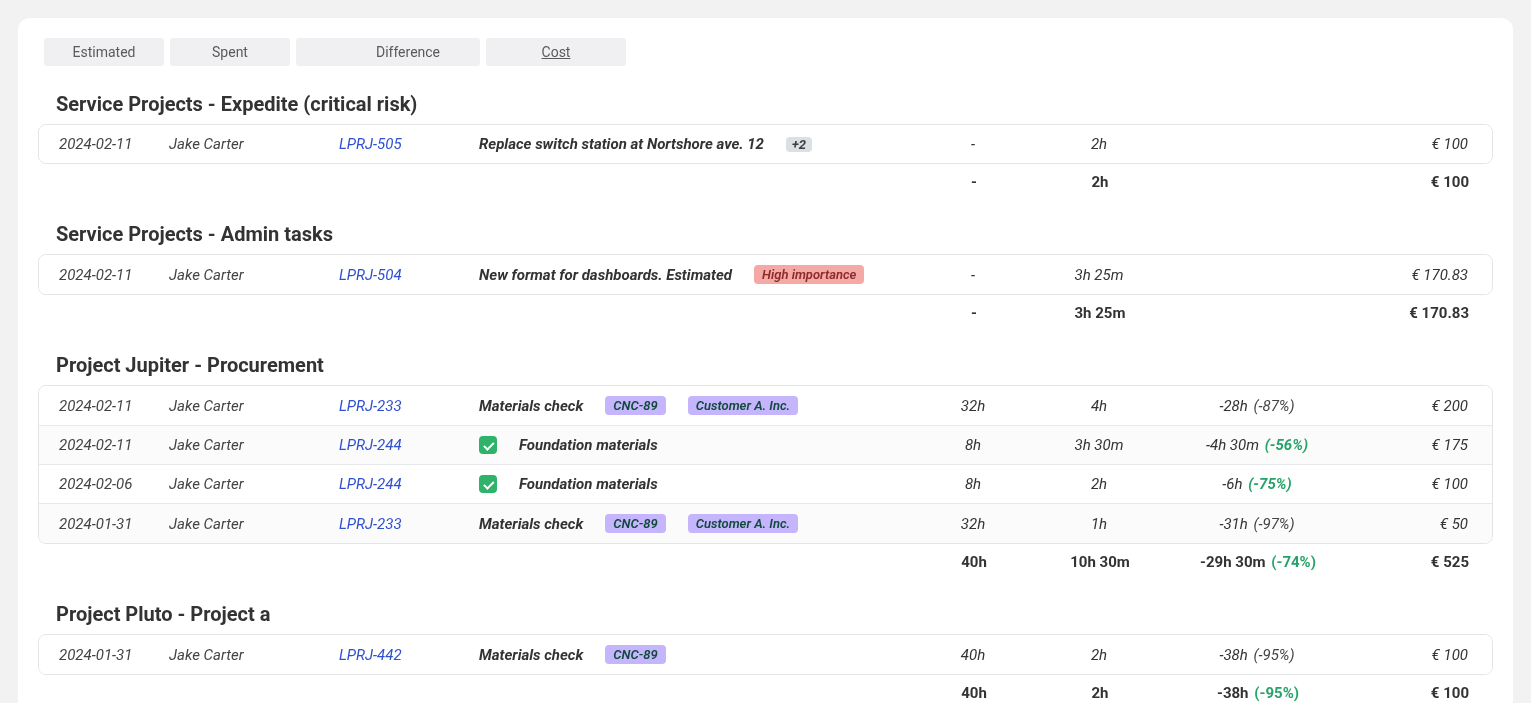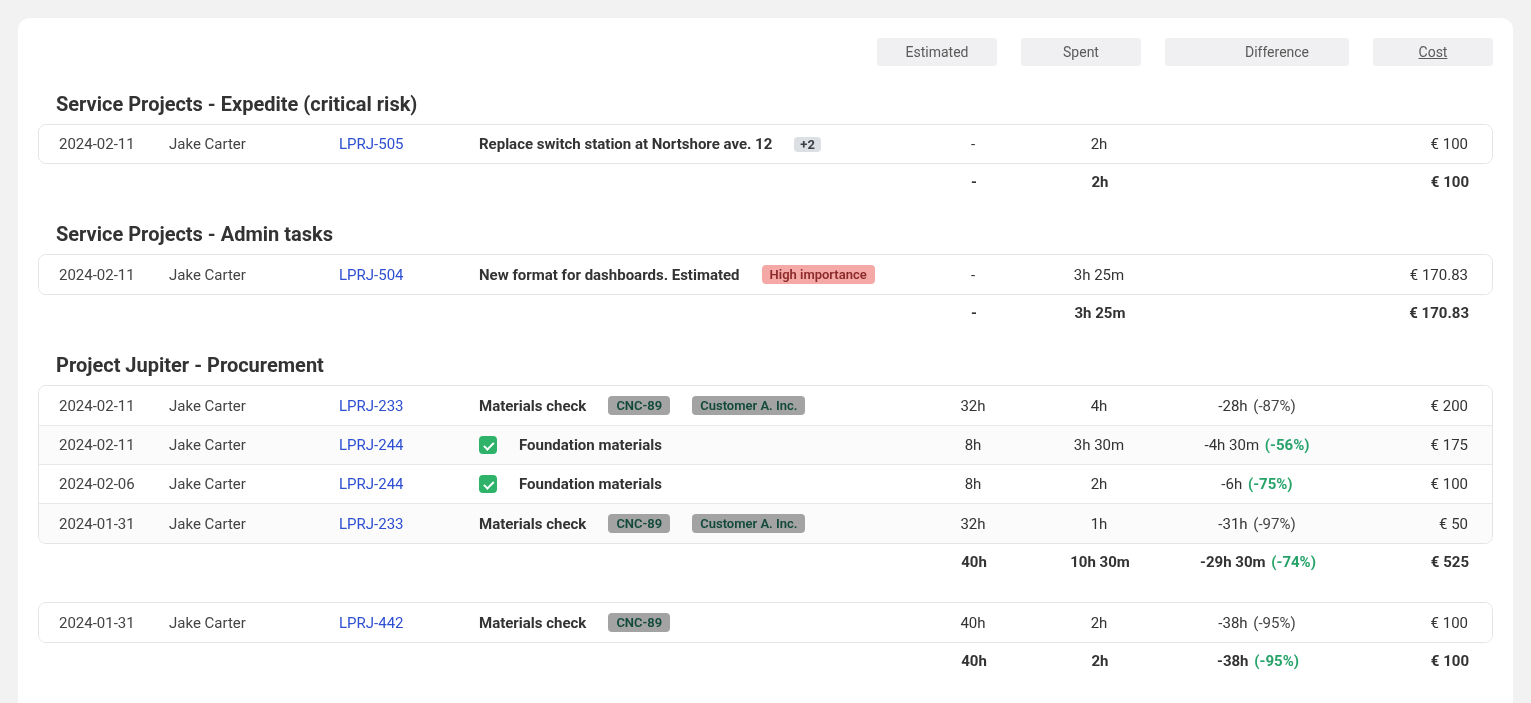--- a/index.html
+++ b/index.html
@@ -9,57 +9,57 @@
     color: #333;
     padding: 18px;
   }
   .panel {
     background: #fff;
     border-radius: 12px;
     padding: 20px 20px 24px 20px;
   }
   .top-headers {
     display: flex;
-    justify-content: flex-end;
+    justify-content: flex-start;
     margin-bottom: 26px;
-    gap: 18px;
   }
   .hdr {
     background: #f0f0f2;
     color: #5a5a5a;
     font-size: 14px;
     padding: 6px 0;
     text-align: center;
     border-radius: 3px;
     margin-left: 6px;
   }
   .hdr.estimated { width: 120px; }
   .hdr.spent     { width: 120px; }
   .hdr.diff      { width: 184px; padding-left: 40px; }
-  .hdr.cost      { width: 120px; text-decoration: underline; }
+  .hdr.cost      { width: 140px; text-decoration: underline; }
 
   .group-title {
     font-size: 20px;
     font-weight: 700;
     color: #333;
     margin: 6px 0 8px 18px;
   }
   .group-title.first { margin-top: 0; }
 
   .rows {
     border: 1px solid #e3e5e8;
     border-radius: 8px;
     overflow: hidden;
   }
   .row {
     display: flex;
     align-items: center;
     padding: 10px 20px;
     font-size: 15px;
     color: #333;
+    font-style: italic;
   }
   .row + .row { border-top: 1px solid #e6e8ec; }
   .even { background: #fff; }
   .odd  { background: #fbfbfc; }
 
   .c-date  { width: 110px; color: #444; }
   .c-user  { width: 170px; color: #444; }
   .c-key   { width: 140px; }
   .c-key a { color: #2e4fd1; text-decoration: none; font-weight: 400; }
   .c-task  { flex: 1; display: flex; align-items: center; gap: 22px; font-weight: 700; color: #333; }
@@ -75,21 +75,21 @@
   .badge {
     display: inline-block;
     border-radius: 4px;
     font-size: 13px;
     font-weight: 600;
     padding: 2px 8px;
     white-space: nowrap;
   }
   .badge.count { background: #dcdfe3; color: #3b3f44; font-weight: 700; padding: 0 6px; }
   .badge.red   { background: #f4a9a7; color: #8c2a2a; }
-  .badge.teal  { background: #a3a3a3; color: #11493a; }
+  .badge.teal  { background: #c4b5fd; color: #11493a; }
 
   .check-icon {
     width: 18px; height: 18px;
     background: #2fb36a;
     border-radius: 4px;
     position: relative;
     flex-shrink: 0;
   }
   .check-icon::after {
     content: "";
@@ -231,20 +231,21 @@
           <div class="c-cost">€ 50</div>
         </div>
       </div>
       <div class="subtotal">
         <div class="spacer"></div>
         <div class="s-est">40h</div>
         <div class="s-spent">10h 30m</div>
         <div class="s-diff"><span>-29h 30m</span><span class="diff-pct pct-green"> (-74%)</span></div>
         <div class="s-cost">€ 525</div>
       </div>
+      <div class="group-title">Project Pluto - Project a</div>
       <div class="rows">
         <div class="row even">
           <div class="c-date">2024-01-31</div>
           <div class="c-user">Jake Carter</div>
           <div class="c-key"><a href="#">LPRJ-442</a></div>
           <div class="c-task">
             <span class="task-label">Materials check</span>
             <span class="badge teal">CNC-89</span>
           </div>
           <div class="c-est">40h</div>

